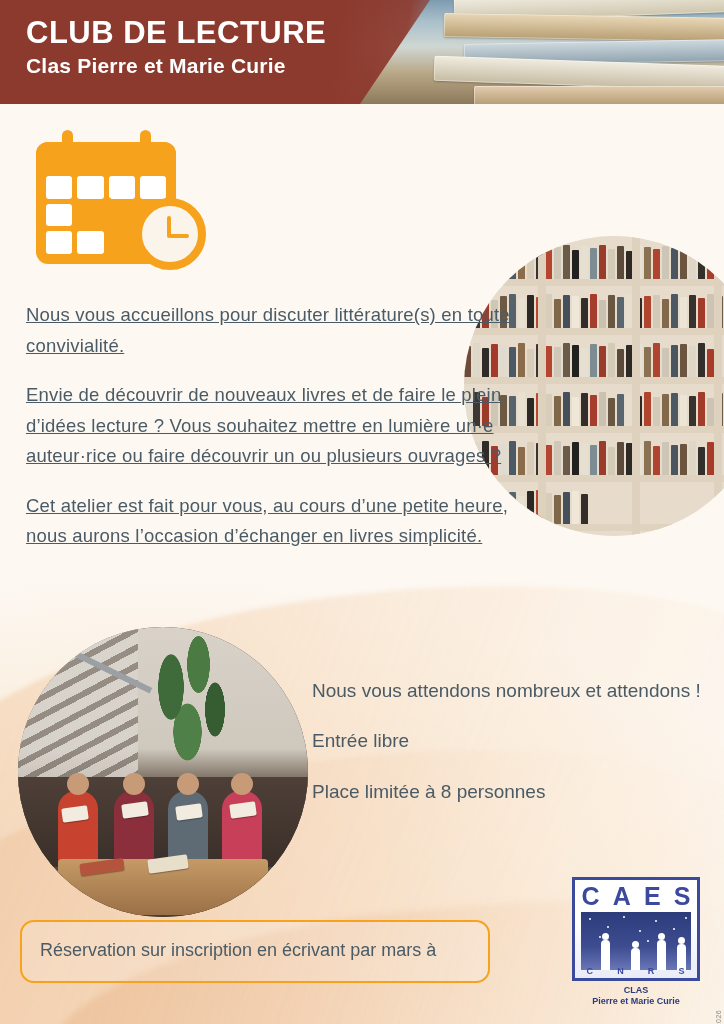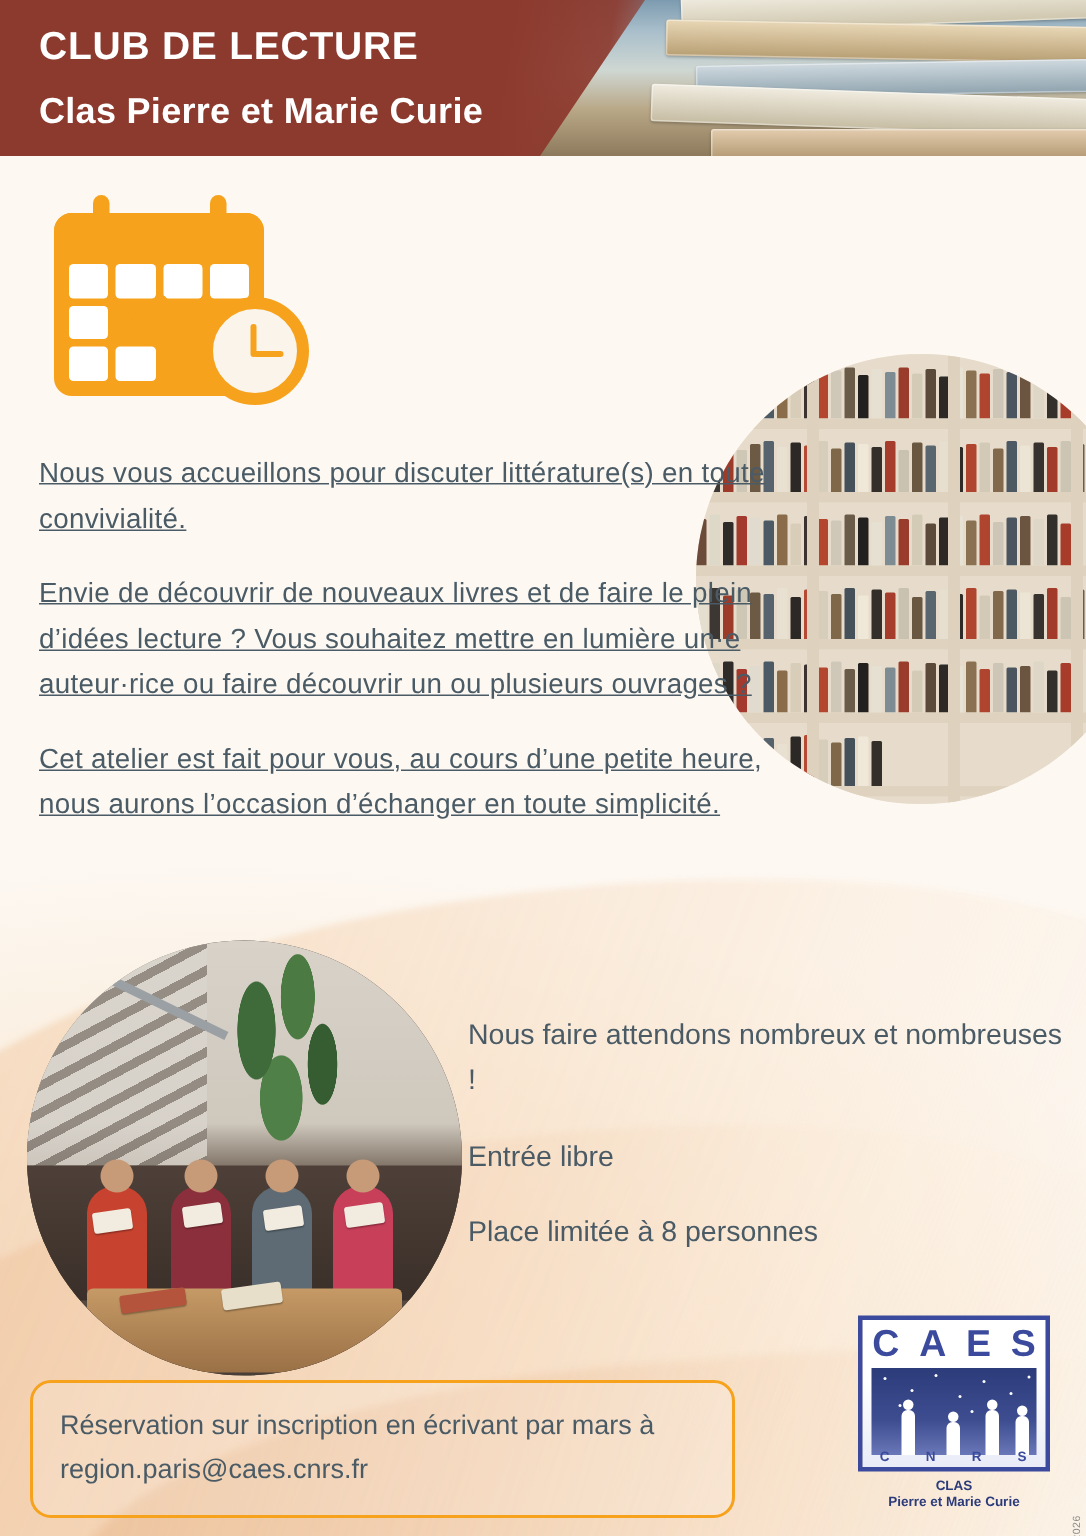--- a/index.html
+++ b/index.html
@@ -100,29 +100,29 @@
     width: 460px; height: 104px;
     background: linear-gradient(100deg, #8d3a2e 0%, #8d3a2e 72%, rgba(141,58,46,.92) 86%, rgba(141,58,46,0) 100%);
     clip-path: polygon(0 0, 430px 0, 360px 104px, 0 104px);
   }
   .header-text {
     position: absolute;
     left: 26px; top: 16px;
     color: #ffffff;
   }
   .header-title {
-    font-size: 26px;
+    font-size: 31px;
     font-weight: bold;
     letter-spacing: .5px;
     line-height: 1.1;
   }
   .header-sub {
-    font-size: 24px;
+    font-size: 21px;
     font-weight: bold;
-    margin-top: 16px;
+    margin-top: 4px;
     letter-spacing: .2px;
   }
 
   
   .cal-icon {
     position: absolute;
     left: 30px; top: 124px;
     width: 180px; height: 150px;
   }
   .cal-body {
@@ -638,21 +638,21 @@
         <div class="book" style="height:30px;background:#332e2a"></div>
     </div>
     <div class="shelf-div" style="left:74px"></div>
     <div class="shelf-div" style="left:168px"></div>
     <div class="shelf-div" style="left:250px"></div>
   </div>
 
   <div class="body-text">
     <p>Nous vous accueillons pour discuter littérature(s) en toute convivialité.</p>
     <p>Envie de découvrir de nouveaux livres et de faire le plein d’idées lecture ? Vous souhaitez mettre en lumière un·e auteur·rice ou faire découvrir un ou plusieurs ouvrages ?</p>
-    <p>Cet atelier est fait pour vous, au cours d’une petite heure, nous aurons l’occasion d’échanger en toute simplicité.</p>
+    <p>Cet atelier est fait pour vous, au cours d’une petite heure, nous aurons l’occasion d’échanger en livres simplicité.</p>
   </div>
 
   <div class="people-circle">
     <div class="pc-wall"></div>
     <div class="pc-stairs"></div>
     <div class="pc-rail"></div>
     <div class="pc-plant"></div>
     <div class="pc-sofa"></div>
     <div class="fig f1"></div>
     <div class="fig f2"></div>
@@ -661,28 +661,27 @@
     <div class="pc-book" style="left:44px; bottom:96px;"></div>
     <div class="pc-book" style="left:104px; bottom:100px;"></div>
     <div class="pc-book" style="left:158px; bottom:98px;"></div>
     <div class="pc-book" style="left:212px; bottom:100px;"></div>
     <div class="pc-table"></div>
     <div class="pc-book" style="left:62px; bottom:44px; width:44px; height:12px; background:#b5543c;"></div>
     <div class="pc-book" style="left:130px; bottom:46px; width:40px; height:14px; background:#e8dfcb;"></div>
   </div>
 
   <div class="notes">
-    <p>Nous faire attendons nombreux et nombreuses !</p>
+    <p>Nous vous attendons nombreux et attendons !</p>
     <p>Entrée libre</p>
     <p>Place limitée à 8 personnes</p>
   </div>
 
   <div class="reservation">
     <span>Réservation sur inscription en écrivant par mars à</span>
-    <span class="mail">region.paris@caes.cnrs.fr</span>
   </div>
 
   <div class="logo-wrap">
     <div class="logo-box">
       <div class="logo-caes">
         <span>C</span>
         <span>A</span>
         <span>E</span>
         <span>S</span>
       </div>

